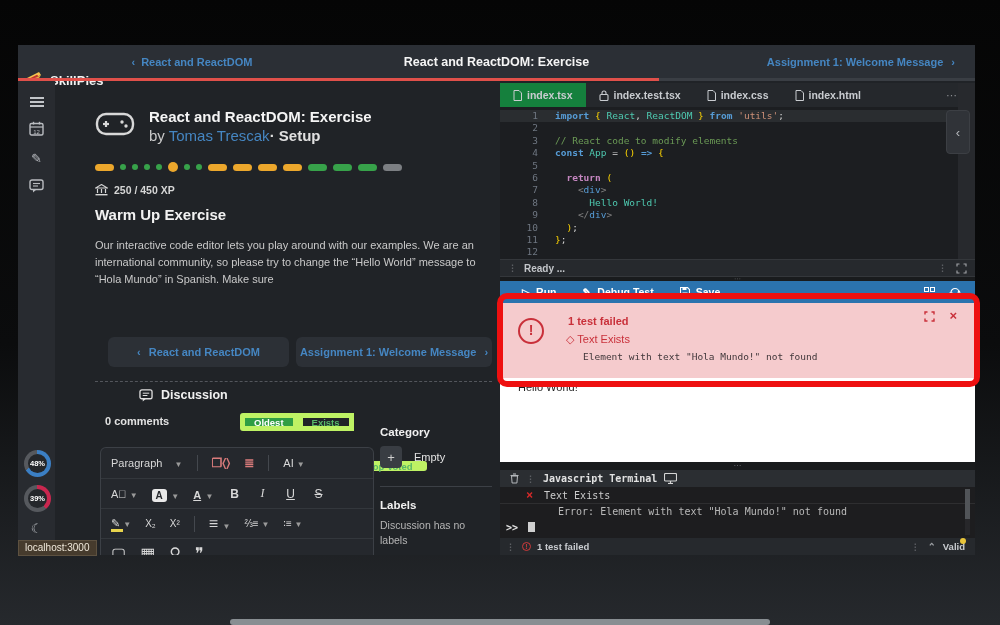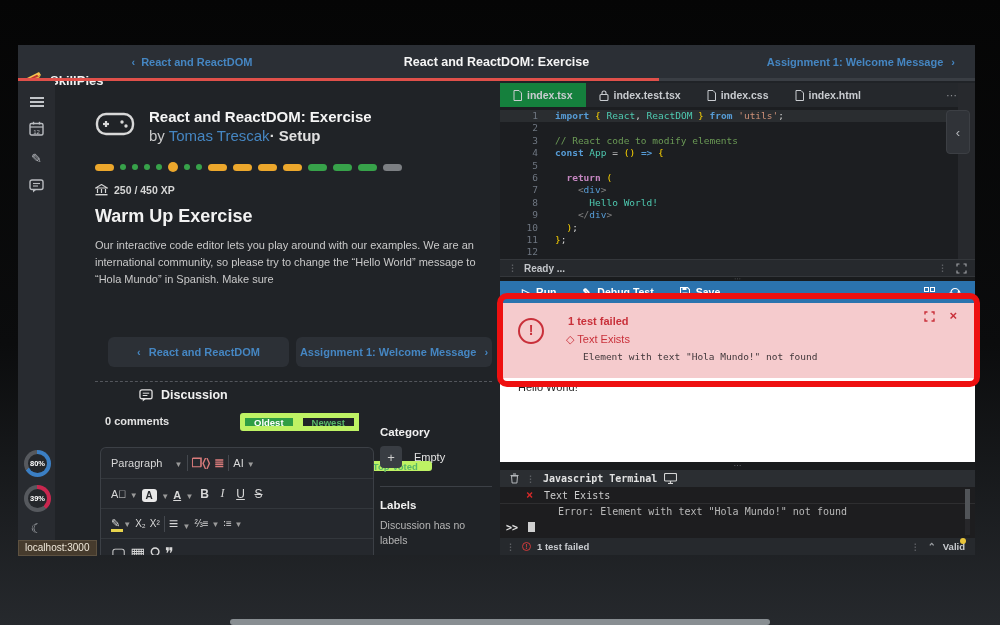--- a/index.html
+++ b/index.html
@@ -34,35 +34,35 @@
 
   
   .lesson-title { color:#f5f5f5; font-weight:bold; font-size:15px; }
   .byline { color:#c9c9c9; font-size:15px; }
   .byline a { color:#4586c2; }
   .pm { display:flex; align-items:center; gap:6px; }
   .pm-pill { width:19px; height:7px; border-radius:4px; }
   .pm-dot { width:6px; height:6px; border-radius:50%; }
   .pm-big { width:10px; height:10px; border-radius:50%; }
   .xp { color:#d6d6d6; font-weight:bold; font-size:10.5px; display:flex; gap:6px; align-items:center; }
-  .h2 { color:#f2f2f2; font-weight:bold; font-size:18px; }
+  .h2 { color:#f2f2f2; font-weight:bold; font-size:15px; }
   .para { color:#c9c9c9; font-size:11px; line-height:17px; width:392px; }
   .navbtn { background:#2c3036; border-radius:6px; color:#4586c2; font-size:11px; font-weight:bold; display:flex; align-items:center; justify-content:center; gap:8px; height:30px; }
   .dashes { border-top:1px dashed #53565c; }
   .disc-h { color:#f0f0f0; font-weight:bold; font-size:12.5px; display:flex; gap:8px; align-items:center; }
   .cm { color:#e2e2e2; font-weight:bold; font-size:11px; }
   .sortgrp { display:flex; height:18px; }
   .sortgrp .s { font-size:9.5px; font-weight:bold; padding:0 9px; display:flex; align-items:center; border:5px solid #bef264; }
   .s.on { background:#2f9e44; color:#fff; border-radius:3px 0 0 3px; }
   .s.off { color:#57b768; background:transparent; }
   .s.last { border-radius:0 3px 3px 0;margin-top:48px; }
 
   
   #rte { background:#25282d; border:1px solid #3c4046; border-bottom:none; border-radius:6px 6px 0 0; overflow:hidden; }
-  .rte-row { display:flex; align-items:center; gap:4px; height:30px; padding:0 10px; color:#d8d8d8; }
+  .rte-row { display:flex; align-items:center; gap:14px; height:30px; padding:0 10px; color:#d8d8d8; }
   .rte-row .lbl { font-size:11px; }
   .car { font-size:8px; color:#9a9a9a; }
   .vsep { width:1px; height:16px; background:#44484e; }
   .redic { color:#d97b7b; font-size:12px; font-weight:bold; }
   .bial { font-size:12px; width:14px; text-align:center; }
   .hl-pen { position:relative; font-size:11px; }
   .hl-pen::after { content:""; position:absolute; left:0; bottom:-2px; width:12px; height:3px; background:#e8d44d; }
   .abox { background:#e9e9e9; color:#26292d; font-weight:bold; font-size:10px; padding:1px 4px; border-radius:3px; }
   .au { text-decoration:underline; font-size:11px; font-weight:bold; }
 
@@ -160,21 +160,21 @@
     <div class="rail-ic" style="top:70px; font-size:13px;">✎</div>
     <div class="rail-ic" style="top:98px;">
       <svg width="15" height="14" viewBox="0 0 15 14" style="margin:0 auto;">
           <rect x="1" y="1" width="13" height="9.5" rx="2" fill="none" stroke="#b9bcc0" stroke-width="1.4"></rect>
           <polygon points="4,10.5 4,13.5 7.5,10.5" fill="#b9bcc0"></polygon>
           <line x1="4" y1="4.5" x2="11" y2="4.5" stroke="#b9bcc0" stroke-width="1.1"></line>
           <line x1="4" y1="7" x2="9" y2="7" stroke="#b9bcc0" stroke-width="1.1"></line>
         </svg>
     </div>
     <div class="ring" id="ring1" style="top: 369px; background: conic-gradient(rgb(59, 127, 196) 67%, rgb(86, 89, 94) 0deg);">
-        <span>80%</span>
+        <span>48%</span>
       </div>
     <div class="ring" id="ring2" style="top: 404px; background: conic-gradient(rgb(201, 39, 79) 39%, rgb(86, 89, 94) 0deg);">
         <span>39%</span>
       </div>
     <div class="rail-ic" style="top:440px; font-size:13px;">☾</div>
     <div class="rail-ic" style="top:468px;">
       <svg width="11" height="14" viewBox="0 0 11 14" style="margin:0 auto;">
           <path d="M3 4 L3 10 a2.5 2.5 0 0 0 5 0 L8 3 a2 2 0 0 0 -4 0 L4 9" fill="none" stroke="#b9bcc0" stroke-width="1.2"></path>
         </svg>
     </div>
@@ -246,21 +246,21 @@
           <polygon points="4,10.5 4,13.5 7.5,10.5" fill="#e0e0e0"></polygon>
           <line x1="4" y1="4.5" x2="11" y2="4.5" stroke="#e0e0e0" stroke-width="1.1"></line>
           <line x1="4" y1="7" x2="9" y2="7" stroke="#e0e0e0" stroke-width="1.1"></line>
         </svg>
     </span>
     <span>Discussion</span>
   </div>
   <div class="abs cm" style="left:87px; top:370px;">0 comments</div>
   <div class="abs sortgrp" style="left:222px; top:368px;">
     <div class="s on">Oldest</div>
-    <div class="s off">Newest</div>
+    <div class="s off">Exists</div>
     <div class="s off last">Top Voted</div>
   </div>
 
   <div class="abs" id="rte" style="left:82px; top:402px; width:274px; height:108px;">
     <div class="rte-row">
       <span class="lbl"><span>Paragraph</span>&nbsp;&nbsp;&nbsp;&nbsp;<span class="car">▼</span></span>
       <span class="vsep"></span>
       <span class="redic">❒〈〉</span>
       <span class="redic">≣</span>
       <span class="vsep"></span>

